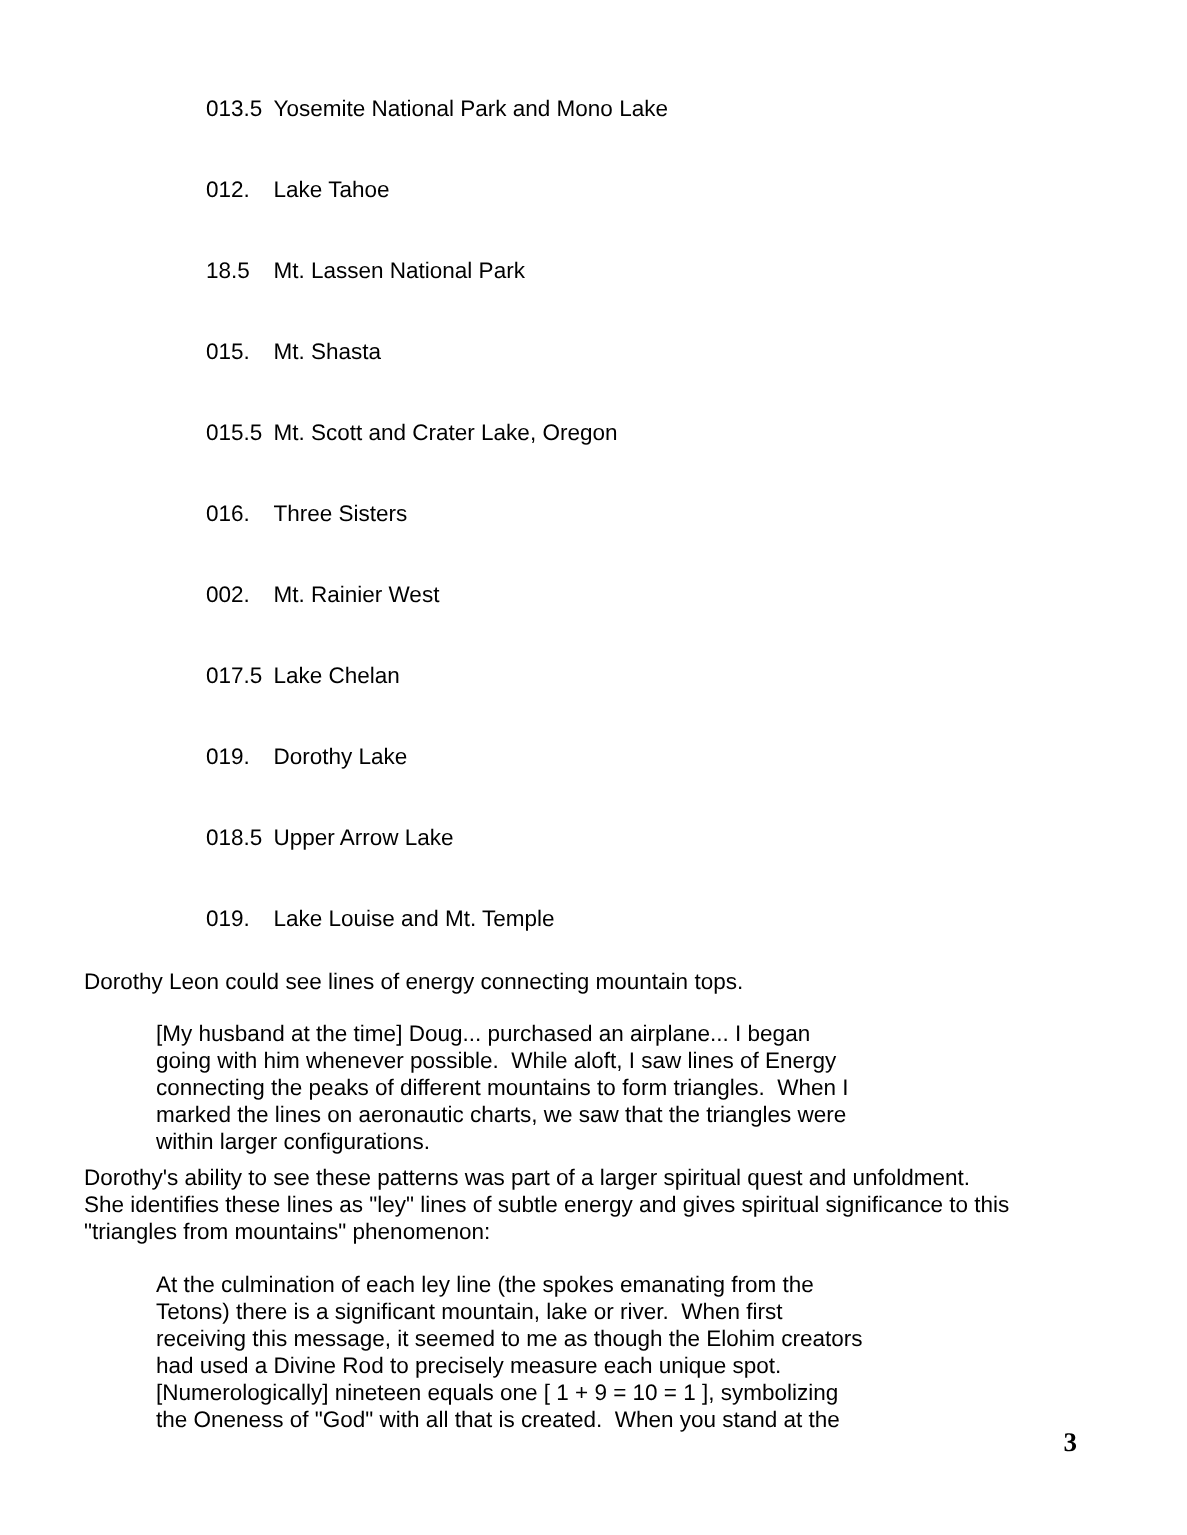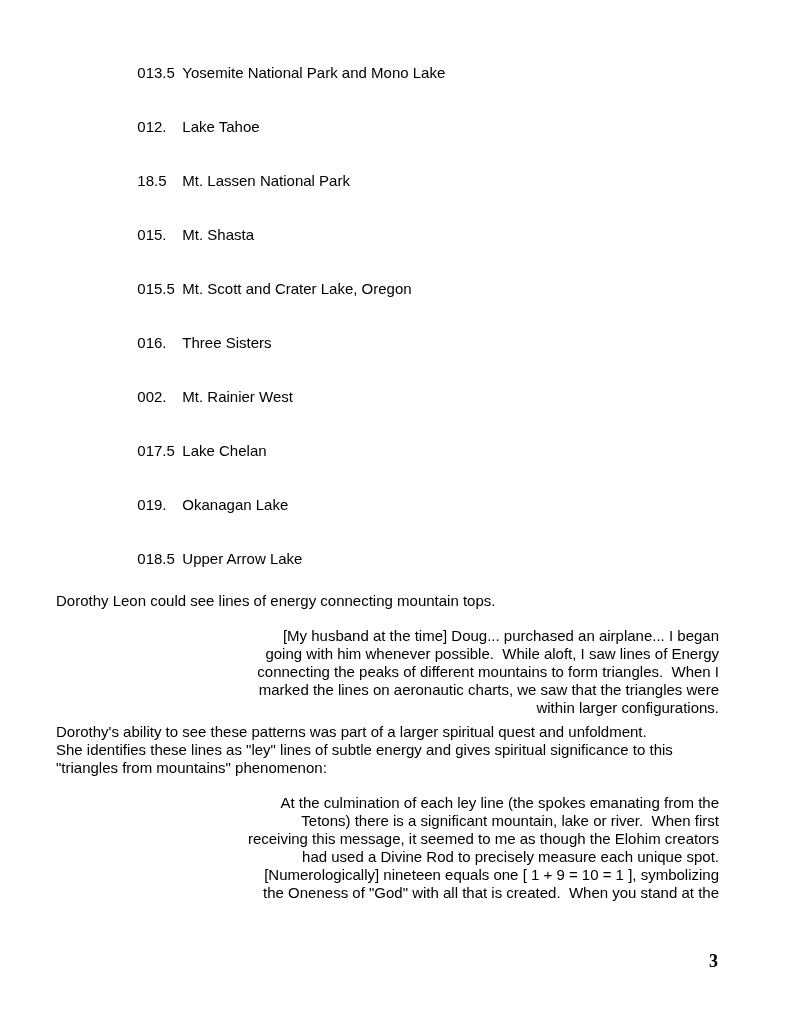--- a/index.html
+++ b/index.html
@@ -30,21 +30,20 @@
   .num {
     display: inline-block;
     width: 45px;
   }
   .para {
     margin-top: 6px;
   }
   .quote {
     margin-top: 17px;
     margin-left: 48px;
-    text-align: right;
   }
   .page-number {
     position: absolute;
     top: 952px;
     right: 73px;
     font-family: "Liberation Serif", serif;
     font-weight: bold;
     font-size: 18px;
     line-height: 18px;
   }
@@ -83,27 +82,30 @@
 
       <div class="list-row">
         <span class="num">002.</span><span>Mt. Rainier West</span>
       </div>
 
       <div class="list-row">
         <span class="num">017.5</span><span>Lake Chelan</span>
       </div>
 
       <div class="list-row">
-        <span class="num">019.</span><span>Okanagan Lake</span>
+        <span class="num">019.</span><span>Dorothy Lake</span>
       </div>
 
       <div class="list-row">
         <span class="num">018.5</span><span>Upper Arrow Lake</span>
       </div>
 
+      <div class="list-row">
+        <span class="num">019.</span><span>Lake Louise and Mt. Temple</span>
+      </div>
     </div>
 
   <div class="para">
 
       <div class="line">Dorothy Leon could see lines of energy connecting mountain tops.</div>
     </div>
 
   <div class="quote">
 
       <div class="line">[My husband at the time] Doug... purchased an airplane... I began</div>

